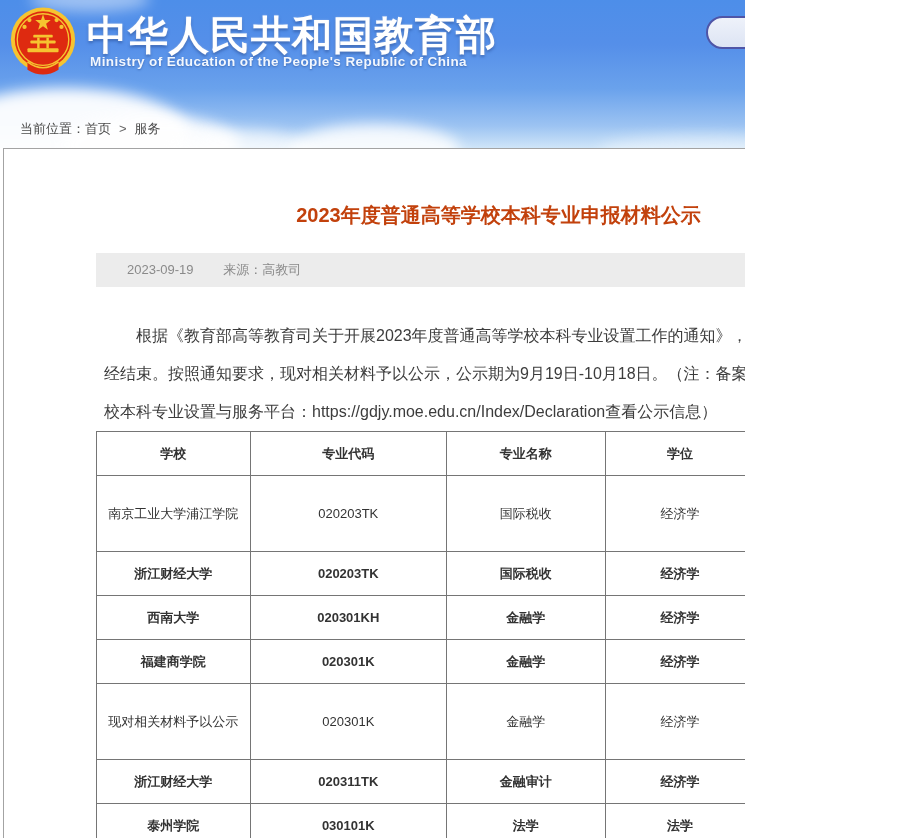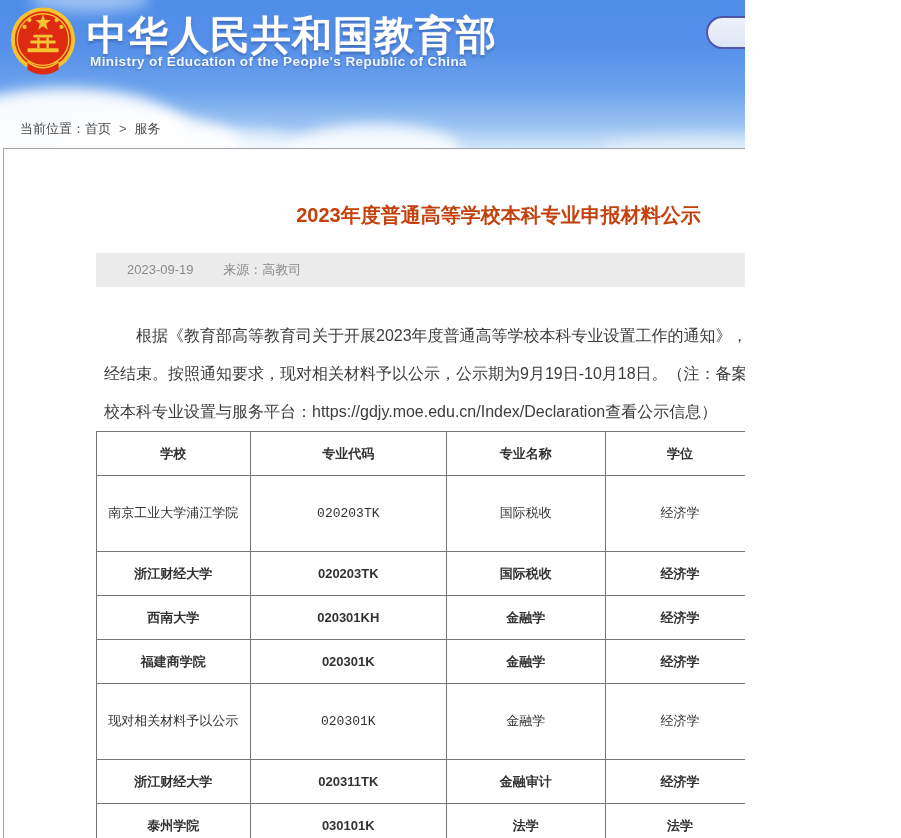--- a/index.html
+++ b/index.html
@@ -104,21 +104,21 @@
     text-align: center;
     vertical-align: middle;
     font-size: 13px;
     color: #333333;
     padding: 2px;
     line-height: 30px;
     overflow: hidden;
   }
   .apply-table th { font-weight: bold; height: 39px; }
   .apply-table tr.row-single td { height: 39px; font-weight: bold; }
-  .apply-table tr.row-tall td { height: 71px; font-family: Liberation Mono, monospace; }
+  .apply-table tr.row-tall td { height: 71px; }
   .apply-table a.dl {
     color: #14532d; text-decoration: none; cursor: pointer;
   }
   .col-school { width: 152px; }
   .col-code { width: 194px; }
   .col-major { width: 157px; }
   .col-degree { width: 148px; }
   .col-form { width: 149px; }
 </style>
 </head>

